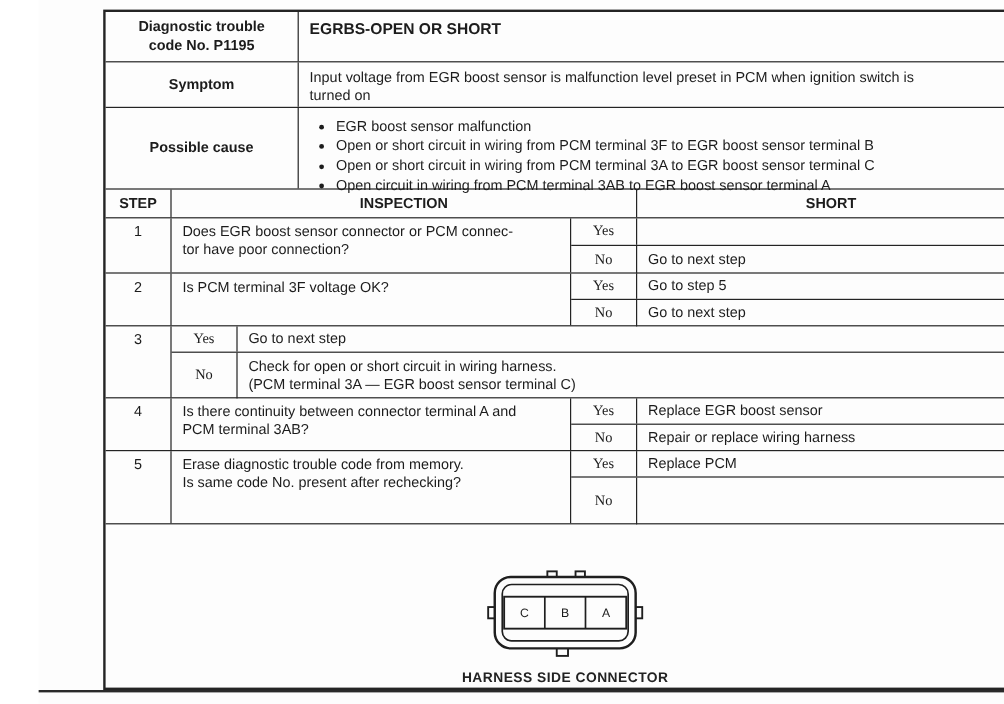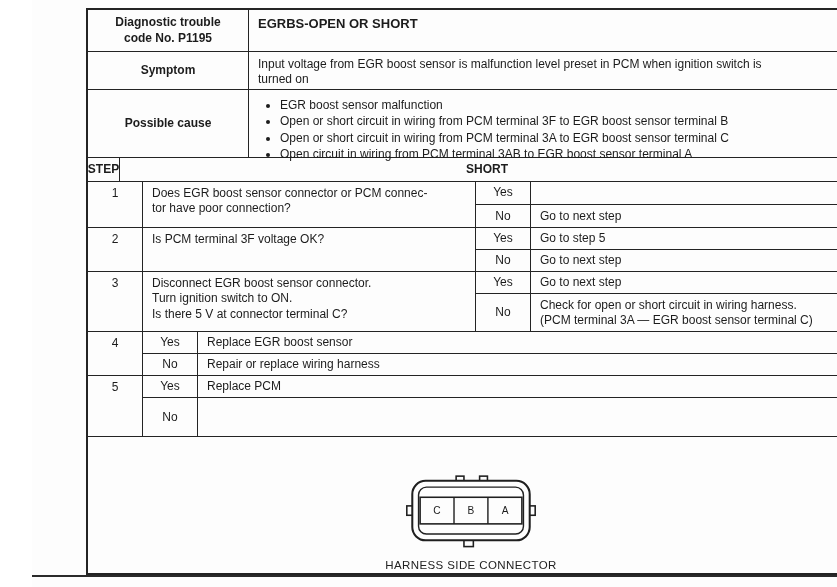--- a/index.html
+++ b/index.html
@@ -24,52 +24,52 @@
   .value-col { flex:1; padding:5px 9px; }
   .pre { white-space:pre-line; }
   .bold { font-weight:bold; }
   .dtc-row { height:42px; }
   .symptom-row { height:38px; }
   .cause-row { height:68px; }
   .cause-list { margin:3px 0 0 0; padding-left:22px; }
   .cause-list li { margin:0 0 1px 0; }
   .steps-header-row { height:24px; font-weight:bold; }
   .steps-header-row .cell { display:flex; align-items:center; justify-content:center; }
-  .col-step  { width:32px;  flex:none; border-right:1.5px solid #242424; }
+  .col-step  { width:55px;  flex:none; border-right:1.5px solid #242424; }
   .col-insp-header { width:388px; flex:none; border-right:1.5px solid #242424; }
   .col-action { flex:1; }
   .step-num {
     width:55px; flex:none; border-right:1.5px solid #242424;
     text-align:center; padding-top:4px;
   }
   .step-insp {
     width:333px; flex:none; border-right:1.5px solid #242424;
     padding:4px 9px; white-space:pre-line;
   }
   .step-results { flex:1; display:flex; flex-direction:column; }
   .result { display:flex; border-bottom:1.5px solid #242424; box-sizing:border-box; }
   .result:last-child { border-bottom:none; }
   .result-answer {
     width:55px; flex:none; border-right:1.5px solid #242424;
-    display:flex; align-items:center; justify-content:center;
+    display:flex; align-items:center; justify-content:center;font-family:Liberation Serif, serif;
   }
   .result-action {
     flex:1; padding:2px 9px; white-space:pre-line;
     display:flex; align-items:center;
   }
   .h22 { height:22px; flex:none; } .h23 { height:23px; flex:none; }
   .h38 { height:38px; flex:none; } .h39 { height:39px; flex:none; }
   .r1 { height:46px; } .r2 { height:44px; } .r3 { height:60px; }
   .r4 { height:44px; } .r5 { height:61px; }
   .diagram-cell {
     height:136px; display:flex; flex-direction:column;
     align-items:center; justify-content:flex-start; padding-top:36px;
   }
   .connector-svg { display:block; }
-  .harness-caption { margin-top:7px; font-size:11.5px; letter-spacing:0.4px; color:#222; }
+  .harness-caption { margin-top:7px; font-size:11.5px; letter-spacing:0.4px; color:#222;font-weight:bold; }
   .bottom-rule {
     position:absolute; left:0; top:575px; width:832px; height:2px;
     background:#2a2a2a;
   }
 </style>
 </head>
 <body>
 
 <div class="page">
   <div class="doc-table">
@@ -93,20 +93,21 @@
           <li>EGR boost sensor malfunction</li>
           <li>Open or short circuit in wiring from PCM terminal 3F to EGR boost sensor terminal B</li>
           <li>Open or short circuit in wiring from PCM terminal 3A to EGR boost sensor terminal C</li>
           <li>Open circuit in wiring from PCM terminal 3AB to EGR boost sensor terminal A</li>
         </ul>
       </div>
     </div>
 
     <div class="row steps-header-row">
       <div class="cell col-step">STEP</div>
+      <div class="cell col-insp-header">INSPECTION</div>
       <div class="cell col-action">SHORT</div>
     </div>
 
     <div class="row r1">
       <div class="cell step-num">1</div>
       <div class="cell step-insp">Does EGR boost sensor connector or PCM connec-
 tor have poor connection?</div>
       <div class="step-results">
         <div class="result h23">
           <div class="cell result-answer">Yes</div>
@@ -128,52 +129,53 @@
         </div>
         <div class="result h22">
           <div class="cell result-answer">No</div>
           <div class="cell result-action">Go to next step</div>
         </div>
       </div>
     </div>
 
     <div class="row r3">
       <div class="cell step-num">3</div>
-      <div class="cell step-insp">Disconnect EGR boost sensor connector.
-Turn ignition switch to ON.
-Is there 5 V at connector terminal C?</div>
       <div class="step-results">
         <div class="result h22">
           <div class="cell result-answer">Yes</div>
           <div class="cell result-action">Go to next step</div>
         </div>
         <div class="result h38">
           <div class="cell result-answer">No</div>
           <div class="cell result-action">Check for open or short circuit in wiring harness.
 (PCM terminal 3A — EGR boost sensor terminal C)</div>
         </div>
       </div>
     </div>
 
     <div class="row r4">
       <div class="cell step-num">4</div>
+      <div class="cell step-insp">Is there continuity between connector terminal A and
+PCM terminal 3AB?</div>
       <div class="step-results">
         <div class="result h22">
           <div class="cell result-answer">Yes</div>
           <div class="cell result-action">Replace EGR boost sensor</div>
         </div>
         <div class="result h22">
           <div class="cell result-answer">No</div>
           <div class="cell result-action">Repair or replace wiring harness</div>
         </div>
       </div>
     </div>
 
     <div class="row r5">
       <div class="cell step-num">5</div>
+      <div class="cell step-insp">Erase diagnostic trouble code from memory.
+Is same code No. present after rechecking?</div>
       <div class="step-results">
         <div class="result h22">
           <div class="cell result-answer">Yes</div>
           <div class="cell result-action">Replace PCM</div>
         </div>
         <div class="result h39">
           <div class="cell result-answer">No</div>
         </div>
       </div>
     </div>

